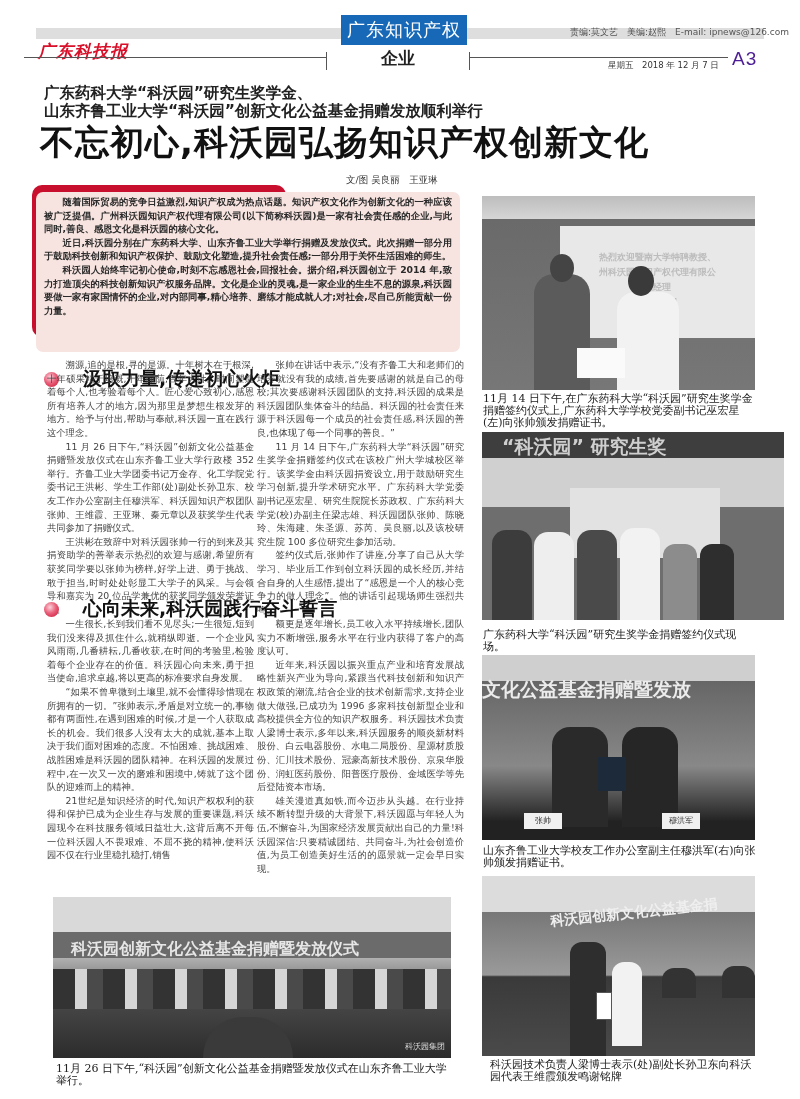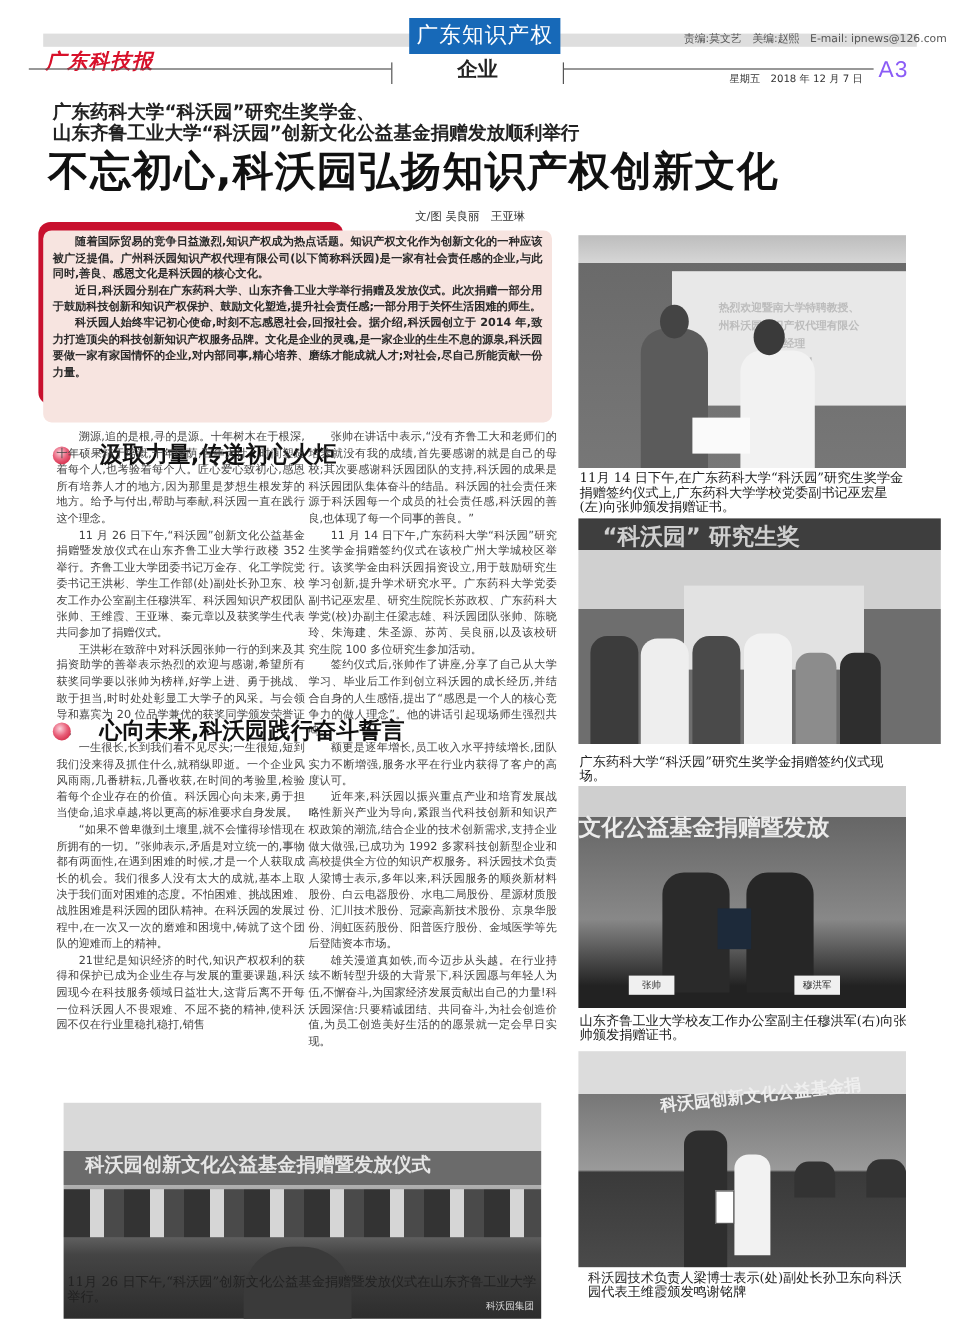--- a/index.html
+++ b/index.html
@@ -9,21 +9,21 @@
   .top-gray { left:36px; top:28px; width:728px; height:11px; background:#dedede; }
   .brand { left:38px; top:40px; font-family:"DejaVu Serif", serif; font-style:italic; font-weight:bold; color:#d8102a; font-size:17px; letter-spacing:1px; }
   .section-box { left:341px; top:15px; width:126px; height:30px; background:#1769b8; color:#fff; font-family:"DejaVu Serif", serif; font-size:18px; line-height:30px; text-align:center; letter-spacing:1px; }
   .section-sub { left:341px; top:46px; width:114px; height:24px; font-family:"DejaVu Serif", serif; font-weight:bold; font-size:17px; text-align:center; line-height:24px; }
   .rule-left { left:24px; top:57px; width:302px; height:1px; background:#555; }
   .rule-right { left:470px; top:57px; width:258px; height:1px; background:#555; }
   .tick-l { left:326px; top:52px; width:1px; height:18px; background:#555; }
   .tick-r { left:469px; top:52px; width:1px; height:18px; background:#555; }
   .editors { left:570px; top:26px; font-size:9px; color:#555; white-space:nowrap; }
   .dateline { left:608px; top:60px; font-size:8.5px; color:#333; white-space:nowrap; }
-  .pageno { left:732px; top:48px; font-size:19px; font-family:"Liberation Sans", sans-serif; color:#8b5cf6; letter-spacing:1px; }
+  .pageno { left:732px; top:48px; font-size:19px; font-family:"Liberation Sans", sans-serif; color:#4c1d95; letter-spacing:1px; }
   
   .kicker { left:44px; font-size:15.5px; font-weight:bold; color:#222; white-space:nowrap; }
   .headline { left:40px; top:120px; font-size:34px; font-weight:bold; color:#111; letter-spacing:1px; white-space:nowrap; }
   .byline { left:346px; top:174px; font-family:"DejaVu Serif", serif; font-size:9.5px; color:#333; }
   
   .intro-red { left:32px; top:185px; width:254px; height:152px; background:#c8102e; border-radius:10px; }
   .intro-box { left:36px; top:192px; width:424px; height:160px; background:#f7e4e0; border-radius:7px; padding:3px 8px; box-sizing:border-box; font-size:9.3px; line-height:13.6px; font-weight:bold; color:#2a2a2a; }
   .intro-box p { margin:0; text-indent:2em; text-align:justify; }
   
   .sec-head { left:44px; font-size:19px; font-weight:bold; color:#111; white-space:nowrap; display:flex; align-items:center; }
@@ -81,21 +81,21 @@
   <span class="bullet"></span>
   <span>心向未来,科沃园践行奋斗誓言</span>
 </div>
 <div class="abs col" style="left:47px; top:617px; width:207px;">
   <p>一生很长,长到我们看不见尽头;一生很短,短到我们没来得及抓住什么,就稍纵即逝。一个企业风风雨雨,几番耕耘,几番收获,在时间的考验里,检验着每个企业存在的价值。科沃园心向未来,勇于担当使命,追求卓越,将以更高的标准要求自身发展。</p>
   <p>“如果不曾卑微到土壤里,就不会懂得珍惜现在所拥有的一切。”张帅表示,矛盾是对立统一的,事物都有两面性,在遇到困难的时候,才是一个人获取成长的机会。我们很多人没有太大的成就,基本上取决于我们面对困难的态度。不怕困难、挑战困难、战胜困难是科沃园的团队精神。在科沃园的发展过程中,在一次又一次的磨难和困境中,铸就了这个团队的迎难而上的精神。</p>
   <p>21世纪是知识经济的时代,知识产权权利的获得和保护已成为企业生存与发展的重要课题,科沃园现今在科技服务领域日益壮大,这背后离不开每一位科沃园人不畏艰难、不屈不挠的精神,使科沃园不仅在行业里稳扎稳打,销售</p>
 </div>
 <div class="abs col" style="left:257px; top:617px; width:207px;">
   <p>额更是逐年增长,员工收入水平持续增长,团队实力不断增强,服务水平在行业内获得了客户的高度认可。</p>
-  <p>近年来,科沃园以振兴重点产业和培育发展战略性新兴产业为导向,紧跟当代科技创新和知识产权政策的潮流,结合企业的技术创新需求,支持企业做大做强,已成功为 1992 多家科技创新型企业和高校提供全方位的知识产权服务。科沃园技术负责人梁博士表示,多年以来,科沃园服务的顺炎新材料股份、白云电器股份、水电二局股份、星源材质股份、汇川技术股份、冠豪高新技术股份、京泉华股份、润虹医药股份、阳普医疗股份、金域医学等先后登陆资本市场。</p>
+  <p>近年来,科沃园以振兴重点产业和培育发展战略性新兴产业为导向,紧跟当代科技创新和知识产权政策的潮流,结合企业的技术创新需求,支持企业做大做强,已成功为 1996 多家科技创新型企业和高校提供全方位的知识产权服务。科沃园技术负责人梁博士表示,多年以来,科沃园服务的顺炎新材料股份、白云电器股份、水电二局股份、星源材质股份、汇川技术股份、冠豪高新技术股份、京泉华股份、润虹医药股份、阳普医疗股份、金域医学等先后登陆资本市场。</p>
   <p>雄关漫道真如铁,而今迈步从头越。在行业持续不断转型升级的大背景下,科沃园愿与年轻人为伍,不懈奋斗,为国家经济发展贡献出自己的力量!科沃园深信:只要精诚团结、共同奋斗,为社会创造价值,为员工创造美好生活的的愿景就一定会早日实现。</p>
 </div>
 
 <div class="abs photo" style="left:482px; top:196px; width:273px; height:194px; background:linear-gradient(180deg,#bdbdbd 0%,#d6d6d6 12%,#6a6a6a 12%,#777 100%);">
   <div style="position:absolute; left:78px; top:30px; width:195px; height:112px; background:#e8e8e8;">
     <div style="font-size:9px; color:#bcbcbc; text-align:center; line-height:15px; padding-top:24px; font-weight:bold;">
       <div>热烈欢迎暨南大学特聘教授、</div>
       <div>州科沃园知识产权代理有限公</div>
       <div>总经理</div>
       <div>莅校指导!</div>
@@ -124,21 +124,21 @@
 <div class="abs photo" style="left:482px; top:655px; width:273px; height:185px; background:linear-gradient(180deg,#cfcfcf 0%,#cfcfcf 14%,#666 14%,#888 60%,#222 90%);">
   <div style="position:absolute; left:0px; top:22px; font-size:19px; font-weight:bold; color:#ececec; white-space:nowrap;">文化公益基金捐赠暨发放</div>
   <div style="position:absolute; left:70px; top:72px; width:56px; height:100px; background:#2a2a2a; border-radius:18px 18px 0 0;"></div>
   <div style="position:absolute; left:140px; top:72px; width:56px; height:100px; background:#262626; border-radius:18px 18px 0 0;"></div>
   <div style="position:absolute; left:116px; top:102px; width:28px; height:34px; background:#1d2a3a;"></div>
   <div style="position:absolute; left:42px; top:158px; width:38px; height:16px; background:#f0f0f0; font-size:8px; text-align:center; line-height:16px; color:#333;">张帅</div>
   <div style="position:absolute; left:180px; top:158px; width:38px; height:16px; background:#f0f0f0; font-size:8px; text-align:center; line-height:16px; color:#333;">穆洪军</div>
 </div>
 <div class="abs caption" style="left:483px; top:845px; width:275px;">山东齐鲁工业大学校友工作办公室副主任穆洪军(右)向张帅颁发捐赠证书。</div>
 
-<div class="abs photo" style="left:53px; top:919px; width:398px; height:181px; background:linear-gradient(180deg,#d9d9d9 0%,#d9d9d9 22%,#6b6b6b 22%,#6b6b6b 38%,#b0b0b0 38%,#444 70%,#2c2c2c 100%);">
+<div class="abs photo" style="left:53px; top:897px; width:398px; height:161px; background:linear-gradient(180deg,#d9d9d9 0%,#d9d9d9 22%,#6b6b6b 22%,#6b6b6b 38%,#b0b0b0 38%,#444 70%,#2c2c2c 100%);">
   <div style="position:absolute; left:18px; top:42px; font-size:16px; font-weight:bold; color:#e6e6e6; white-space:nowrap;">科沃园创新文化公益基金捐赠暨发放仪式</div>
   <div style="position:absolute; left:0; top:72px; width:398px; height:40px; background:repeating-linear-gradient(90deg,#333 0 22px,#d6d6d6 22px 34px,#4a4a4a 34px 50px);"></div>
   <div style="position:absolute; left:150px; top:120px; width:90px; height:61px; background:#3a3a3a; border-radius:40px 40px 0 0;"></div>
   <div style="position:absolute; right:6px; bottom:6px; font-size:8px; color:#ddd;">科沃园集团</div>
 </div>
 <div class="abs caption" style="left:56px; top:1063px; width:400px;">11月 26 日下午,“科沃园”创新文化公益基金捐赠暨发放仪式在山东齐鲁工业大学举行。</div>
 
 <div class="abs photo" style="left:482px; top:876px; width:273px; height:180px; background:linear-gradient(180deg,#dcdcdc 0%,#dcdcdc 20%,#777 20%,#9a9a9a 55%,#3a3a3a 56%,#4a4a4a 100%);">
   <div style="position:absolute; left:68px; top:28px; font-size:14px; font-weight:bold; color:#efefef; white-space:nowrap; transform:rotate(-6deg);">科沃园创新文化公益基金捐</div>
   <div style="position:absolute; left:88px; top:66px; width:36px; height:114px; background:#2e2e2e; border-radius:12px 12px 0 0;"></div>

